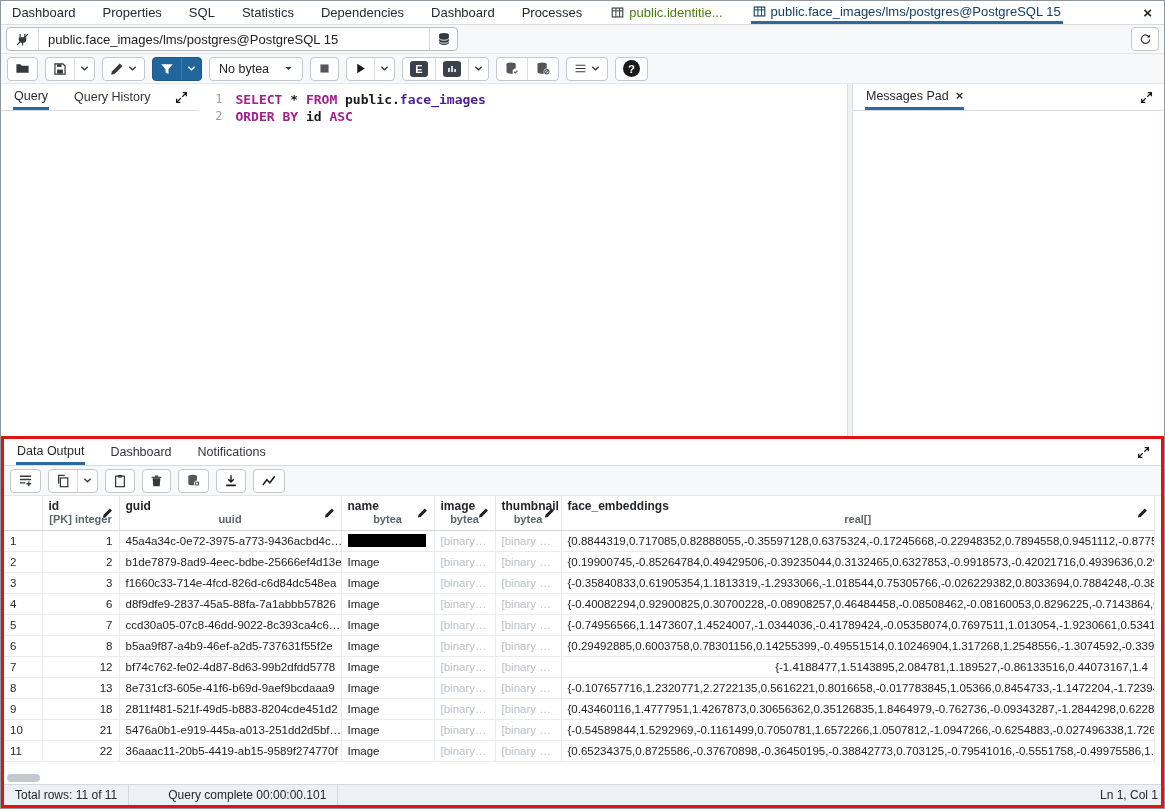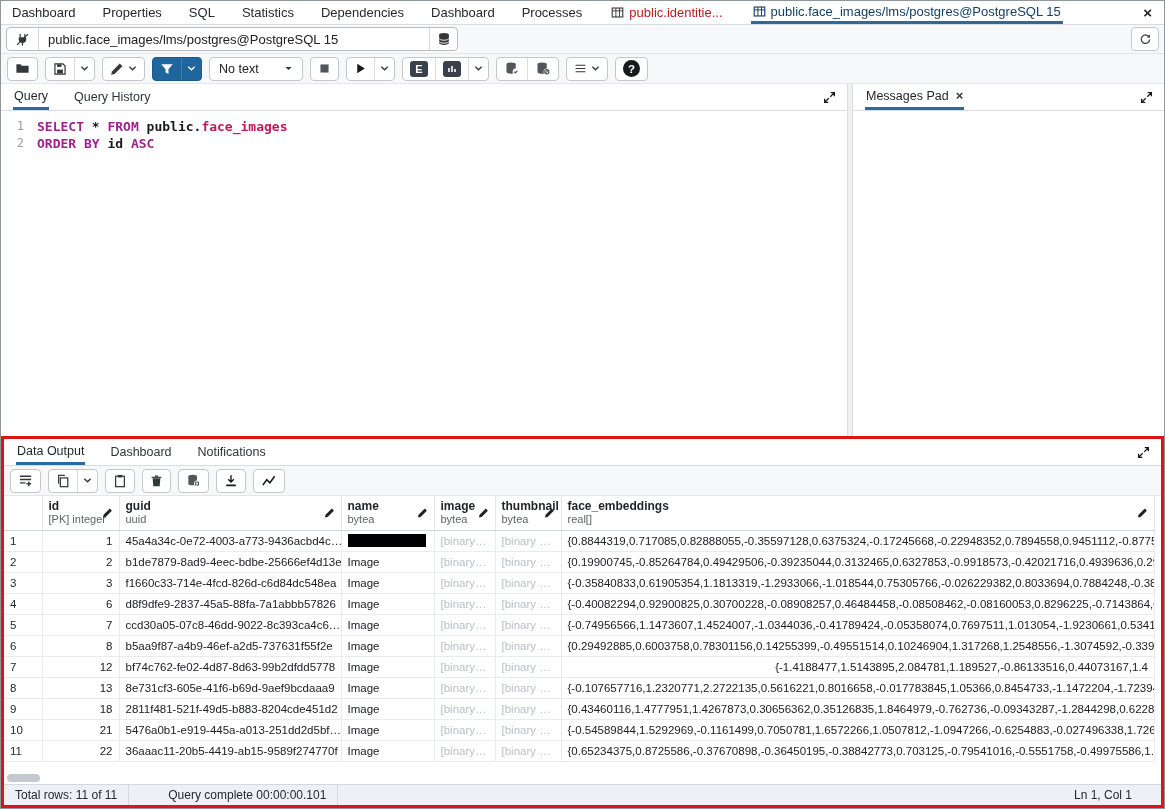--- a/index.html
+++ b/index.html
@@ -6,21 +6,21 @@
   html,body { width:1165px; height:809px; overflow:hidden; background:#fff;
               font-family:"Liberation Sans", sans-serif; }
   .window { width:1165px; height:809px; border:1px solid #8f969c; display:flex;
             flex-direction:column; background:#fff; }
 
   
   .tabbar { height:24px; display:flex; align-items:stretch; padding-left:11px;
             font-size:13px; color:#24292e; border-bottom:1px solid #d8dce0; background:#fff; }
   .menu-item { display:flex; align-items:center; margin-right:27px; cursor:default; white-space:nowrap; }
   .doc-tab { display:flex; align-items:center; gap:5px; margin-right:26px; white-space:nowrap; padding:0 2px; }
-  .doc-tab.inactive { color:#b91c1c; }
+  .doc-tab.inactive { color:#4d7c0f; }
   .doc-tab.active { color:#153f63; border-bottom:3px solid #2c6a9e; }
   .tab-close { margin-left:auto; margin-right:12px; display:flex; align-items:center;
                font-size:15px; font-weight:bold; color:#202124; }
   .tbl-ic { display:inline-flex; }
 
   
   .connbar { height:29px; background:#f7f8f9; display:flex; align-items:center;
              padding:0 5px; border-bottom:1px solid #e4e7ea; }
   .conn-group { display:flex; align-items:stretch; height:24px; width:452px; background:#fff;
                 border:1px solid #b7bdc3; border-radius:4px; overflow:hidden; }
@@ -44,68 +44,68 @@
   .tb-group.primary { background:#20659c; border-color:#1c5a8b; }
   .tb-group.primary .tb-btn + .tb-btn { border-left:1px solid #3d7cab; }
   .limit-btn { width:92px; justify-content:space-between; font-size:12.5px; color:#202124; padding:0 9px; }
   .badge-dark { width:18px; height:16px; background:#39414d; border-radius:3px; color:#fff;
                 font-size:11px; font-weight:bold; display:flex; align-items:center; justify-content:center; }
   .help-circle { width:17px; height:17px; border-radius:50%; background:#17191b; color:#fff;
                  font-size:11.5px; font-weight:bold; display:flex; align-items:center; justify-content:center; }
 
   
   .querysplit { height:352px; display:flex; background:#fff; }
-  .qleft  { width:846px; display:flex; flex-direction:column; }
+  .qleft  { width:846px; display:flex; flex-direction:row; }
   .splitter { width:6px; background:#eef0f2; border-left:1px solid #d9dde1; border-right:1px solid #d9dde1; }
   .qright { flex:1; display:flex; flex-direction:column; }
   .panel-tabs { height:27px; display:flex; align-items:stretch; padding-left:12px;
                 border-bottom:1px solid #d8dce0; font-size:12.5px; color:#30343a; }
   .ptab { display:flex; align-items:center; gap:7px; margin-right:24px; padding:0 1px; }
   .ptab.active { border-bottom:3px solid #2c6a9e; color:#1f2328; }
   .ptab .x { font-size:13px; font-weight:bold; color:#30343a; }
   .expand-btn { margin-left:auto; margin-right:11px; display:flex; align-items:center; }
 
   
   .editor { flex:1; padding-top:7px; font-family:"DejaVu Sans Mono","Liberation Mono",monospace;
             font-size:13px; overflow:hidden; background:#fff; }
   .code-line { display:flex; height:17px; line-height:17px; font-weight:bold; }
   .gutter { width:36px; text-align:right; padding-right:13px; color:#9aa1a8; font-weight:normal; font-size:12px; }
   .ltext { white-space:pre; color:#17191b; }
   .tok-kw { color:#a0218c; }
-  .tok-ident { color:#be185d; }
+  .tok-ident { color:#4c1d95; }
   .tok-pl { color:#17191b; }
   .scratch-body { flex:1; background:#fff; }
 
   
   .outpanel { height:372px; border:3px solid #e01212; display:flex; flex-direction:column; background:#fff; }
   .out-toolbar { height:30px; background:#f7f8f9; display:flex; align-items:center; gap:7px;
                  padding:0 6px; border-bottom:1px solid #e4e7ea; }
 
   .gridwrap { flex:1; overflow:hidden; background:#fff; }
   table.grid { border-collapse:collapse; table-layout:fixed; width:1151px; }
   .grid th { height:34px; border-right:1px solid #e2e6e9; border-bottom:1px solid #d3d8dc;
              text-align:left; vertical-align:middle; padding:2px 6px; position:relative; background:#fff; }
   .grid th .hname { font-size:12px; font-weight:bold; color:#1f2328; line-height:14px; }
-  .grid th .htype { font-size:11px; font-weight:normal; color:#5f6469; line-height:13px; }
+  .grid th .htype { font-size:11px; font-weight:bold; color:#5f6469; line-height:13px;text-align:center; }
   .grid th .pencil { position:absolute; right:6px; top:50%; transform:translateY(-50%); }
   .grid td { height:21px; border-right:1px solid #e9ecef; border-bottom:1px solid #e9ecef;
              font-size:11.5px; color:#202124; padding:0 6px; white-space:nowrap; overflow:hidden; }
   .grid td.rownum { color:#24292e; }
   .grid td.right { text-align:right; }
   .grid td.binary { color:#b9bfc6; text-overflow:ellipsis; }
   .grid td.emb { font-size:11.5px; }
   .redact { width:78px; height:13px; background:#000; }
 
   .hscroll { height:13px; display:flex; align-items:center; background:#fff; }
   .hthumb { width:33px; height:8px; border-radius:4px; background:#c4c9cf; margin-left:3px; }
 
   .statusbar { height:21px; background:#edf0f4; border-top:1px solid #d4d9de; display:flex;
                align-items:center; font-size:12px; color:#24292e;gap:28px; }
   .st-item { padding:0 11px; border-right:1px solid #d4d9de; height:100%; display:flex; align-items:center; }
-  .st-cursor { margin-left:auto; border-right:none; padding-right:29px; }
+  .st-cursor { margin-left:auto; border-right:none; padding-right:3px; }
 
   svg { display:block; }
 </style>
 </head>
 <body>
 
 <div class="window">
 
   <div class="tabbar">
     <span style="display:flex;align-items:stretch;">
@@ -216,21 +216,21 @@
           </span>
         </span>
       <span class="tb-btn tb-chev">
           <svg width="9" height="9" viewBox="0 0 10 10">
             <path d="M1.5 3l3.5 3.5L8.5 3" fill="none" stroke="#fff" stroke-width="1.5"></path>
           </svg>
         </span>
     </div>
     <div class="tb-group">
       <span class="tb-btn limit-btn">
-        <span>No text</span>
+        <span>No bytea</span>
         <svg width="9" height="9" viewBox="0 0 10 10">
             <path d="M1.5 3.2 5 6.8 8.5 3.2z" fill="#33383d"></path>
           </svg>
       </span>
     </div>
     <div class="tb-group">
         <span class="tb-btn">
           <span>
             <svg width="13" height="13" viewBox="0 0 16 16">
               <rect x="3" y="3" width="10" height="10" fill="#53575c"></rect>
@@ -517,21 +517,21 @@
                     <path d="M11.4 1.6l3 3L5.3 13.7l-3.9.9.9-3.9z" fill="#1f2328"></path>
                   </svg>
                 </span>
               </th>
             </tr>
         </thead>
         <tbody>
             <tr>
               <td class="rownum">1</td>
               <td class="right">1</td>
-              <td>45a4a34c-0e72-4003-a773-9436acbd4c…</td>
+              <td>45a4a34c-0e72-3975-a773-9436acbd4c…</td>
               <td>
                 <div class="redact"></div>
               </td>
               <td class="binary">[binary data]</td>
               <td class="binary">[binary data]</td>
               <td class="emb">{0.8844319,0.717085,0.82888055,-0.35597128,0.6375324,-0.17245668,-0.22948352,0.7894558,0.9451112,-0.8775809,0.964</td>
             </tr>
             <tr>
               <td class="rownum">2</td>
               <td class="right">2</td>

